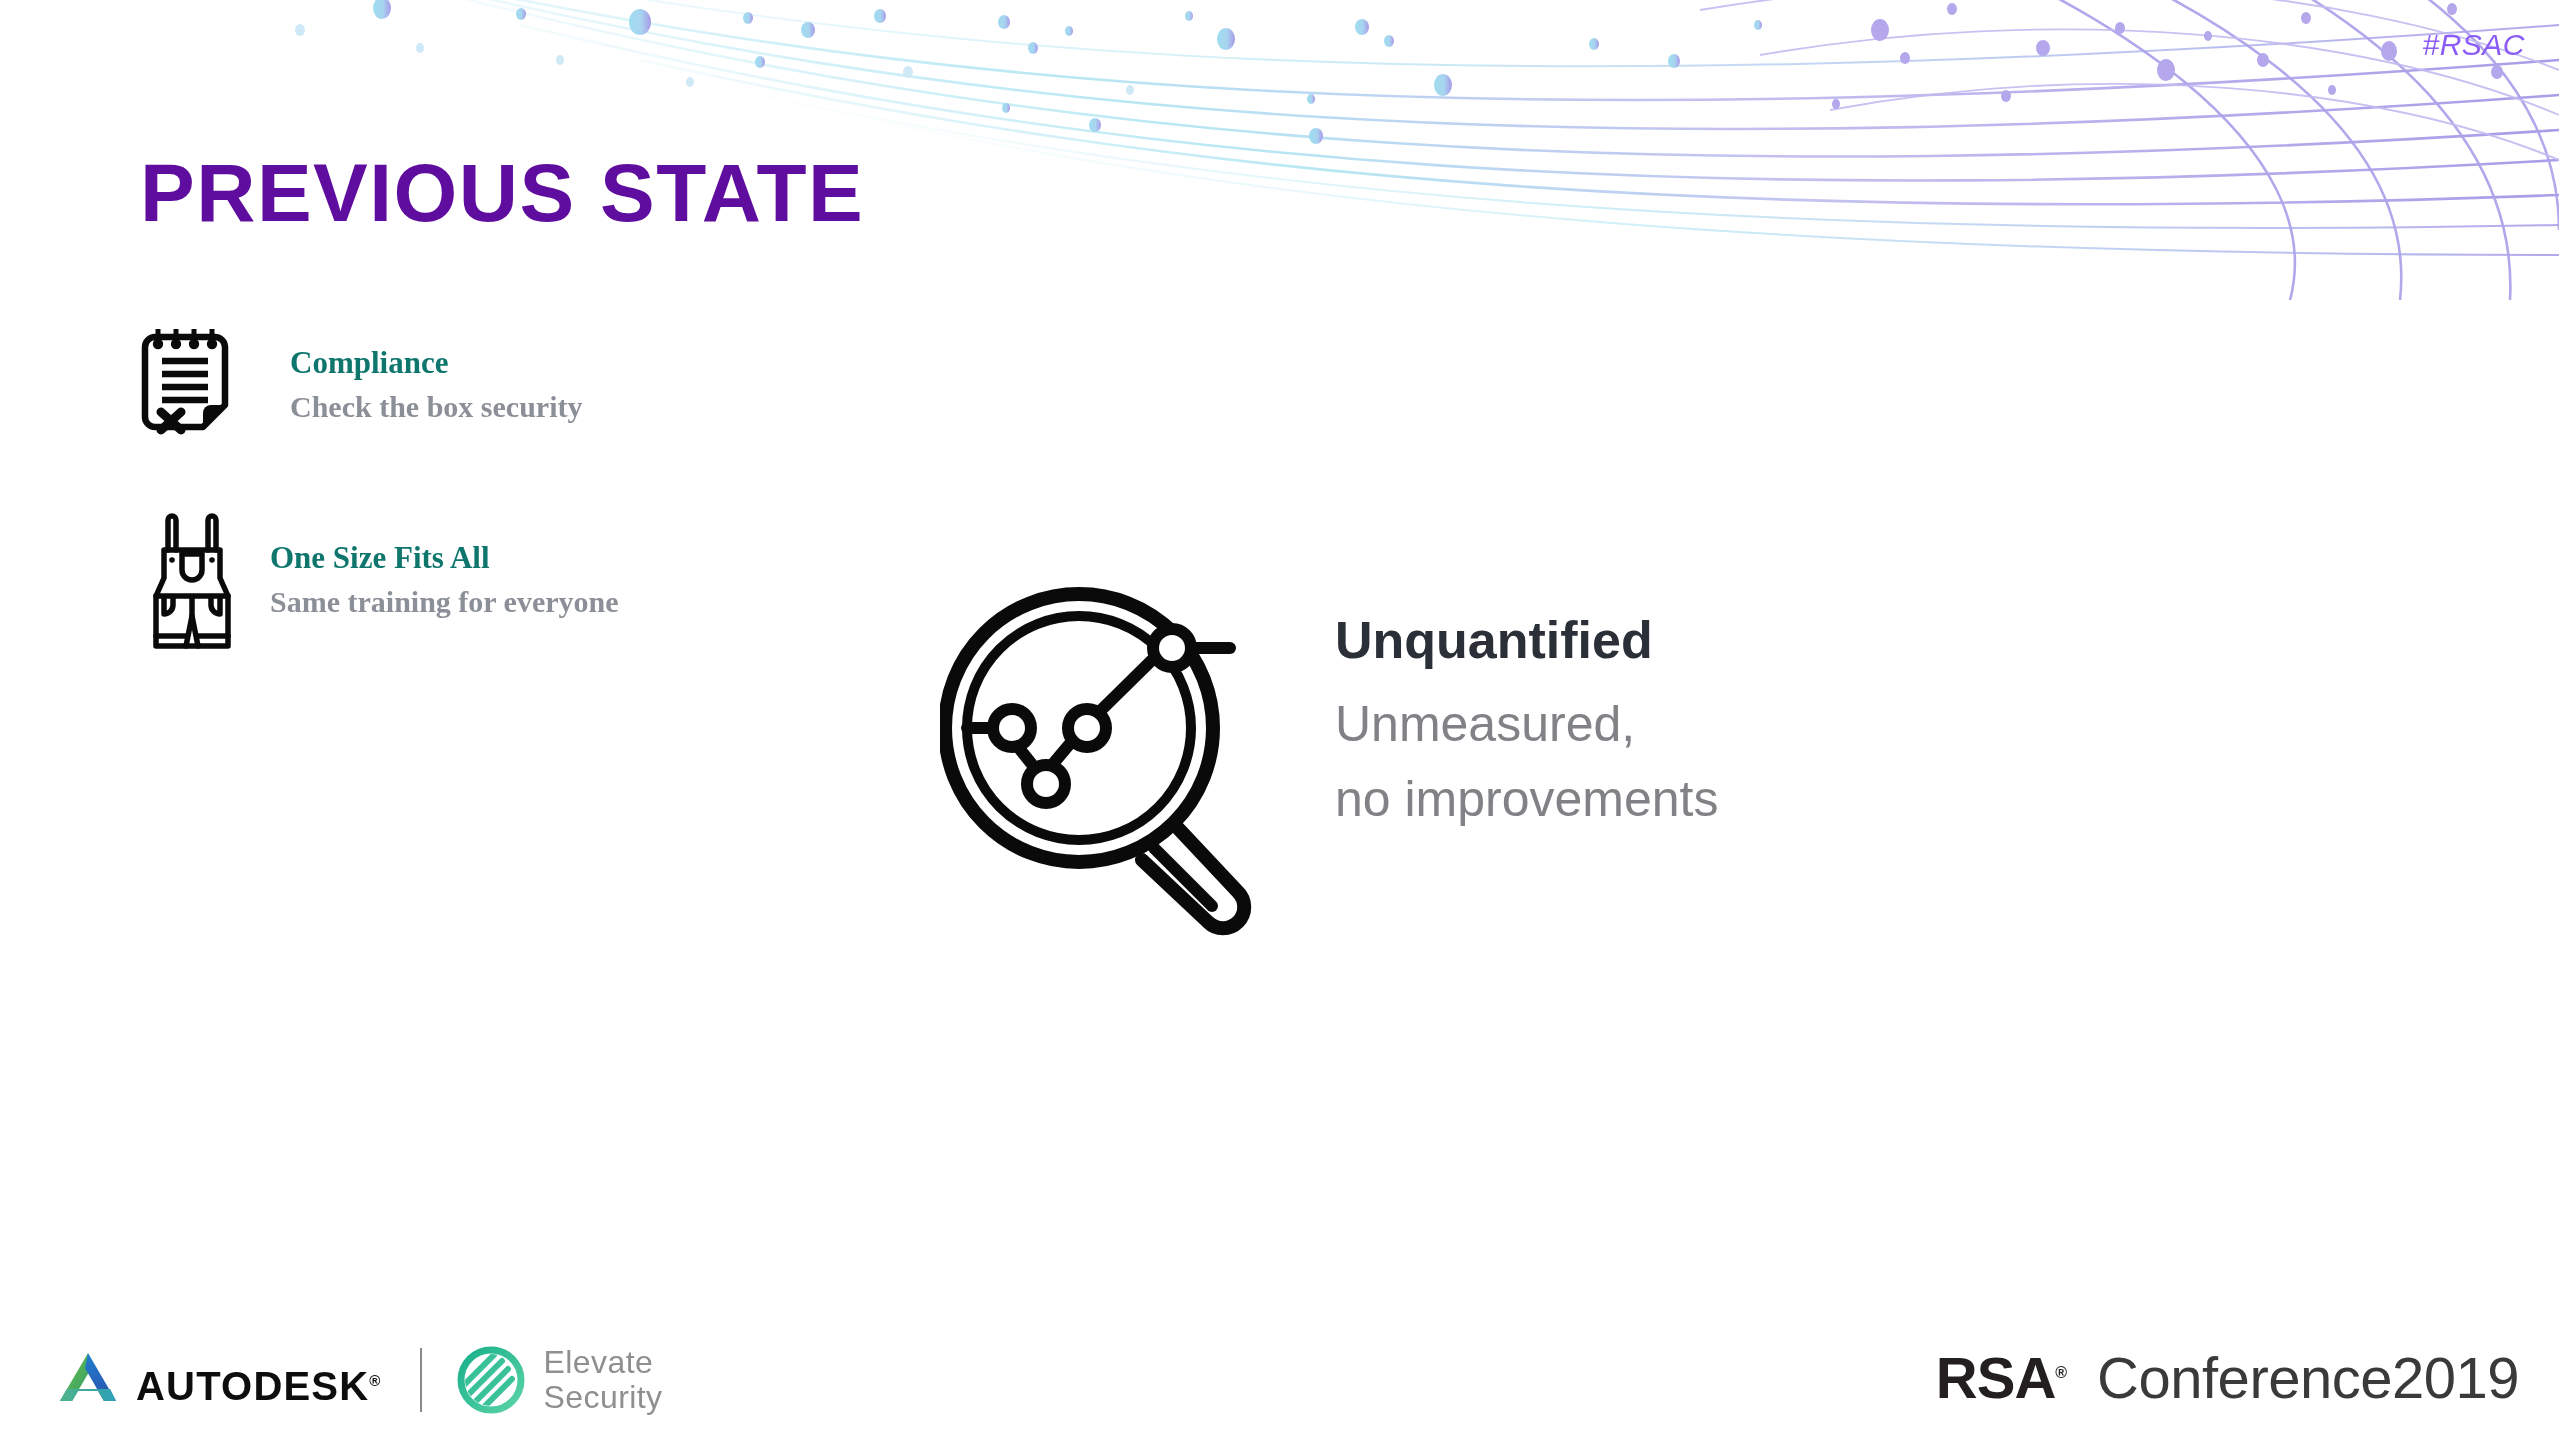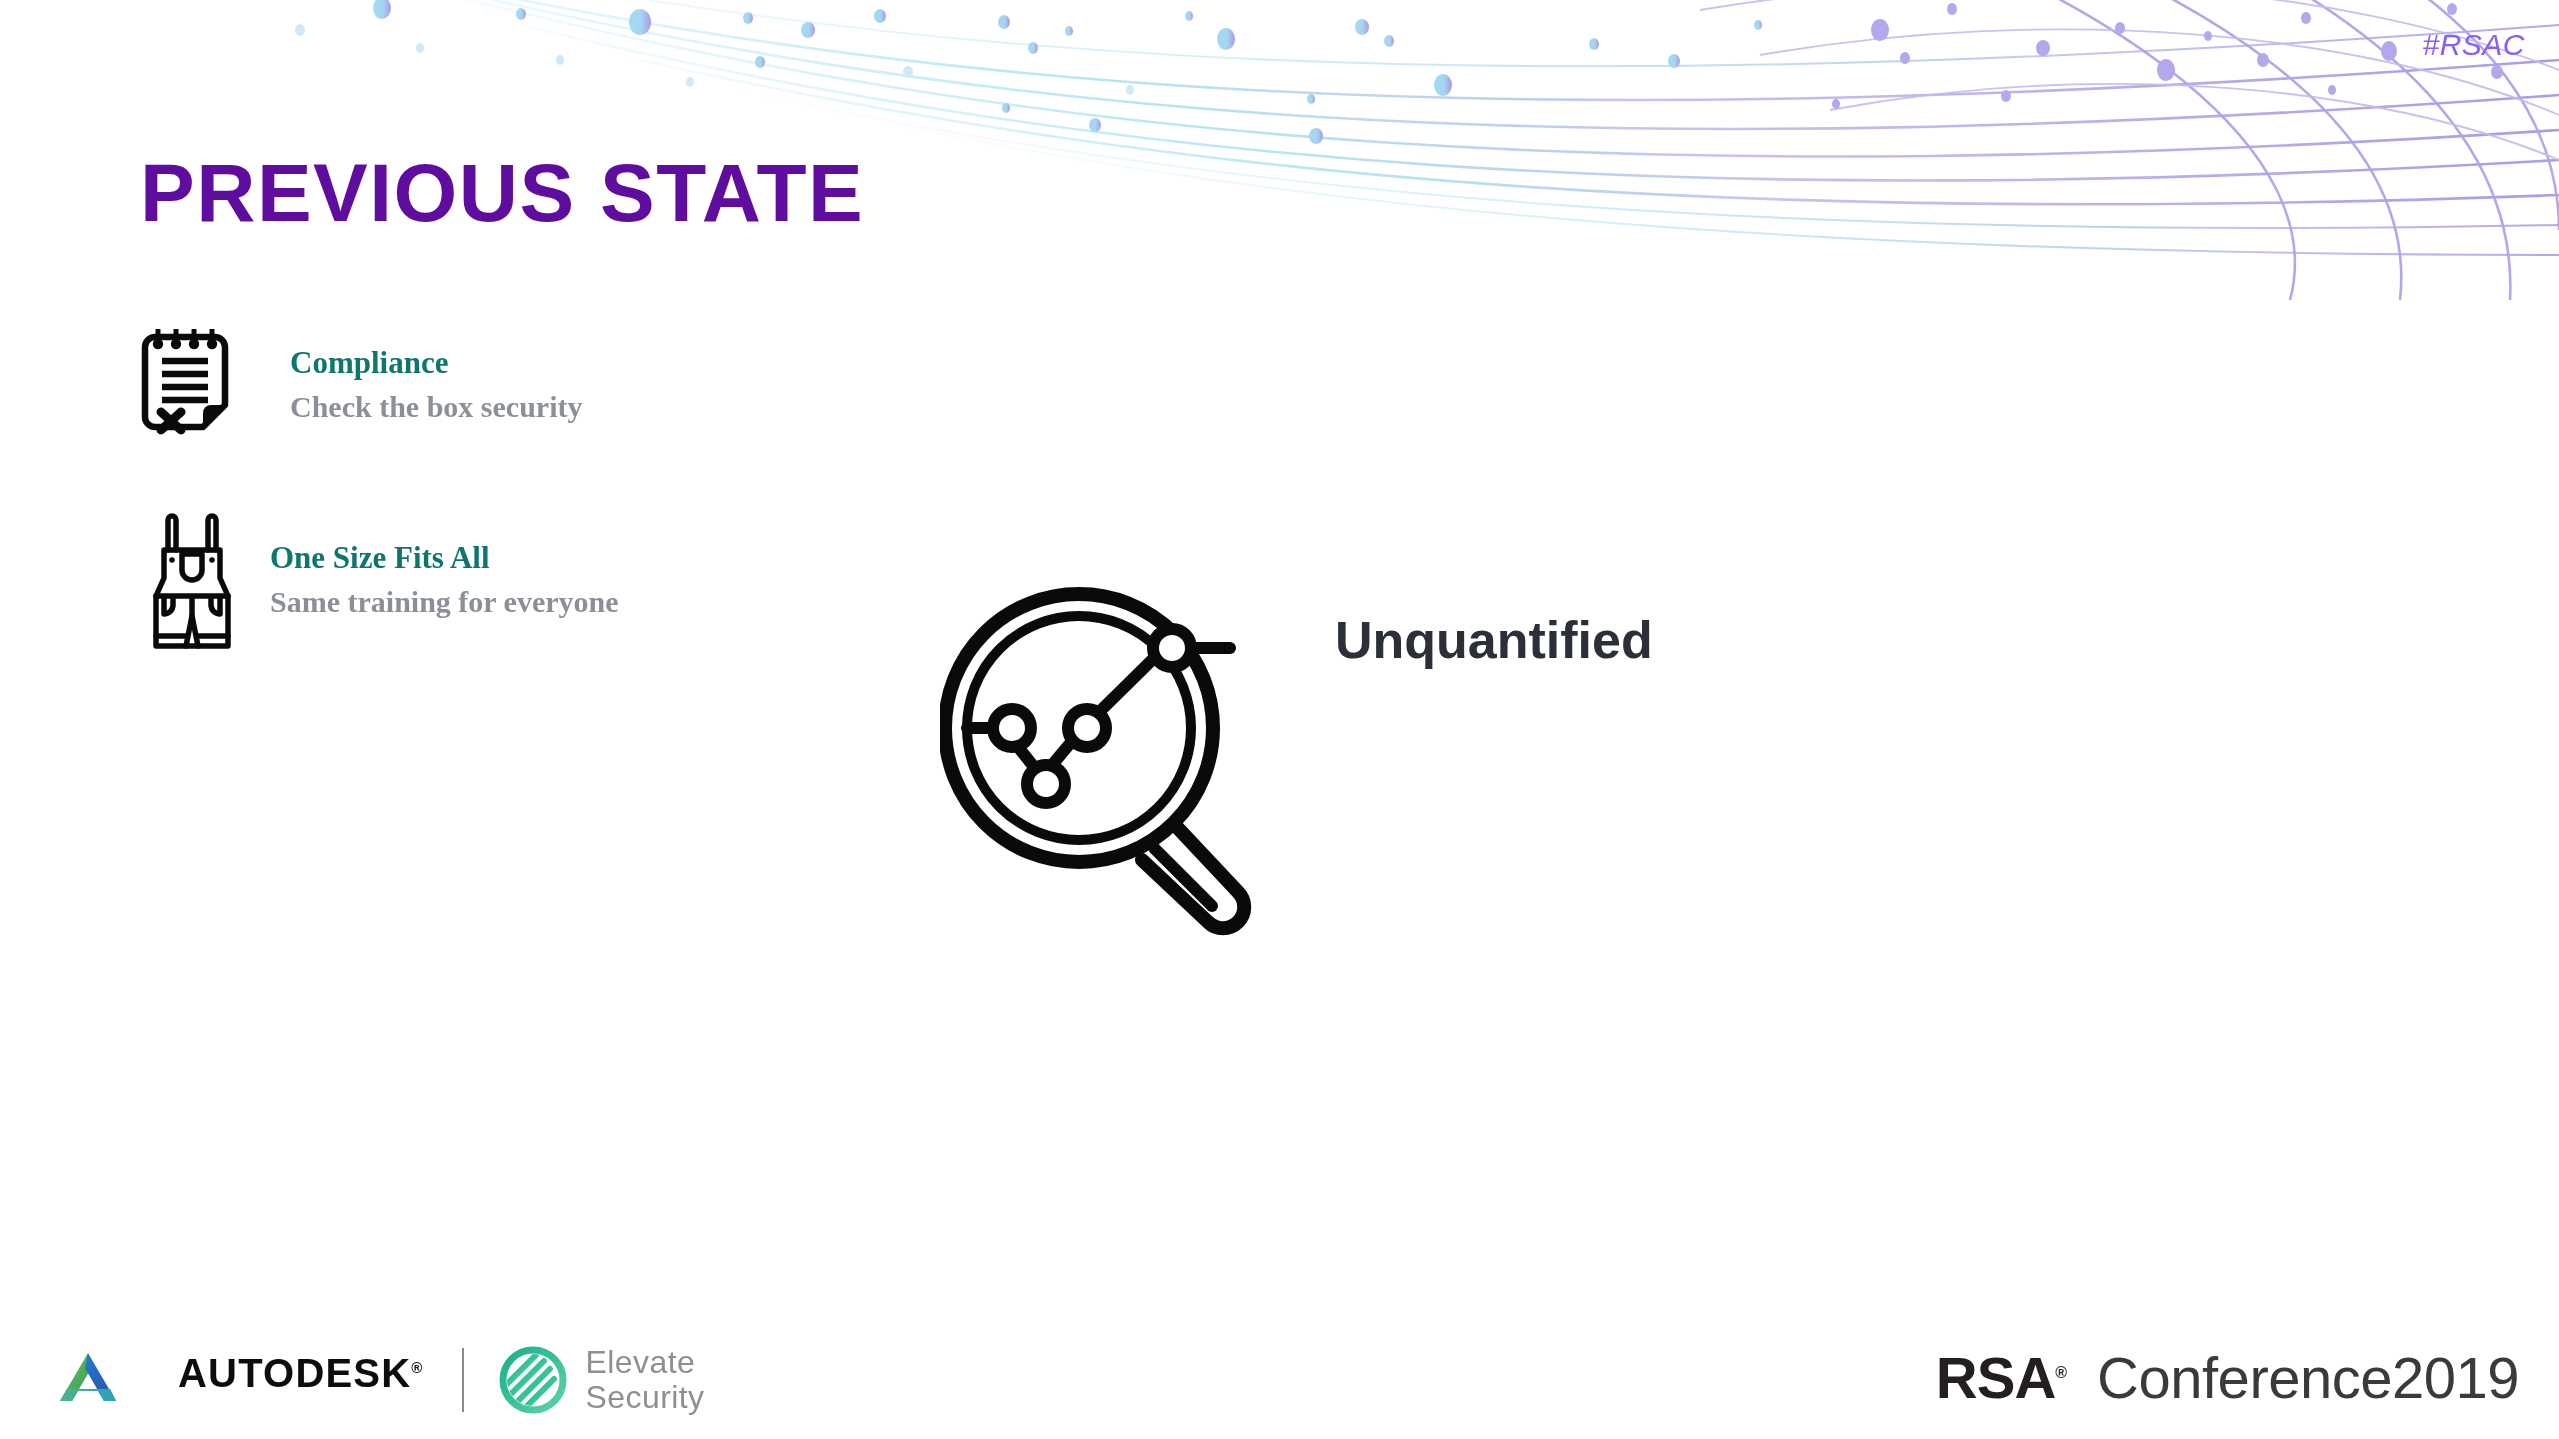--- a/index.html
+++ b/index.html
@@ -121,22 +121,21 @@
   
   #footer-left {
     position: absolute;
     left: 58px;
     bottom: 22px;
     display: flex;
     align-items: center;
   }
   #autodesk-logo-group {
     display: flex;
-    align-items: flex-start;
-    gap: 42px;
+    align-items: flex-end;
   }
   #autodesk-wordmark {
     font-family: "Liberation Sans", sans-serif;
     font-weight: bold;
     font-size: 40px;
     letter-spacing: 1.2px;
     color: #0d0d0d;
     margin-left: 12px;
     position: relative;
   }
@@ -383,20 +382,24 @@
 
     <g fill="#ffffff" stroke="#0a0a0a" stroke-width="12">
       <circle cx="72" cy="176" r="19"></circle>
       <circle cx="106" cy="232" r="19"></circle>
       <circle cx="147" cy="176" r="19"></circle>
       <circle cx="232" cy="96" r="19"></circle>
     </g>
   </svg>
   <div id="feature-text">
     <div id="feature-heading">Unquantified</div>
+    <div id="feature-sub">
+      <div class="feature-line">Unmeasured,</div>
+      <div class="feature-line">no improvements</div>
+    </div>
   </div>
 </div>
 
 <div id="footer-left">
   <div id="autodesk-logo-group">
     <svg width="66" height="58" viewBox="0 0 66 58">
       <defs>
         <linearGradient id="adskG" x1="0" y1="0" x2="1" y2="1">
           <stop offset="0%" stop-color="#6FBE44"></stop>
           <stop offset="100%" stop-color="#2E9E6E"></stop>

